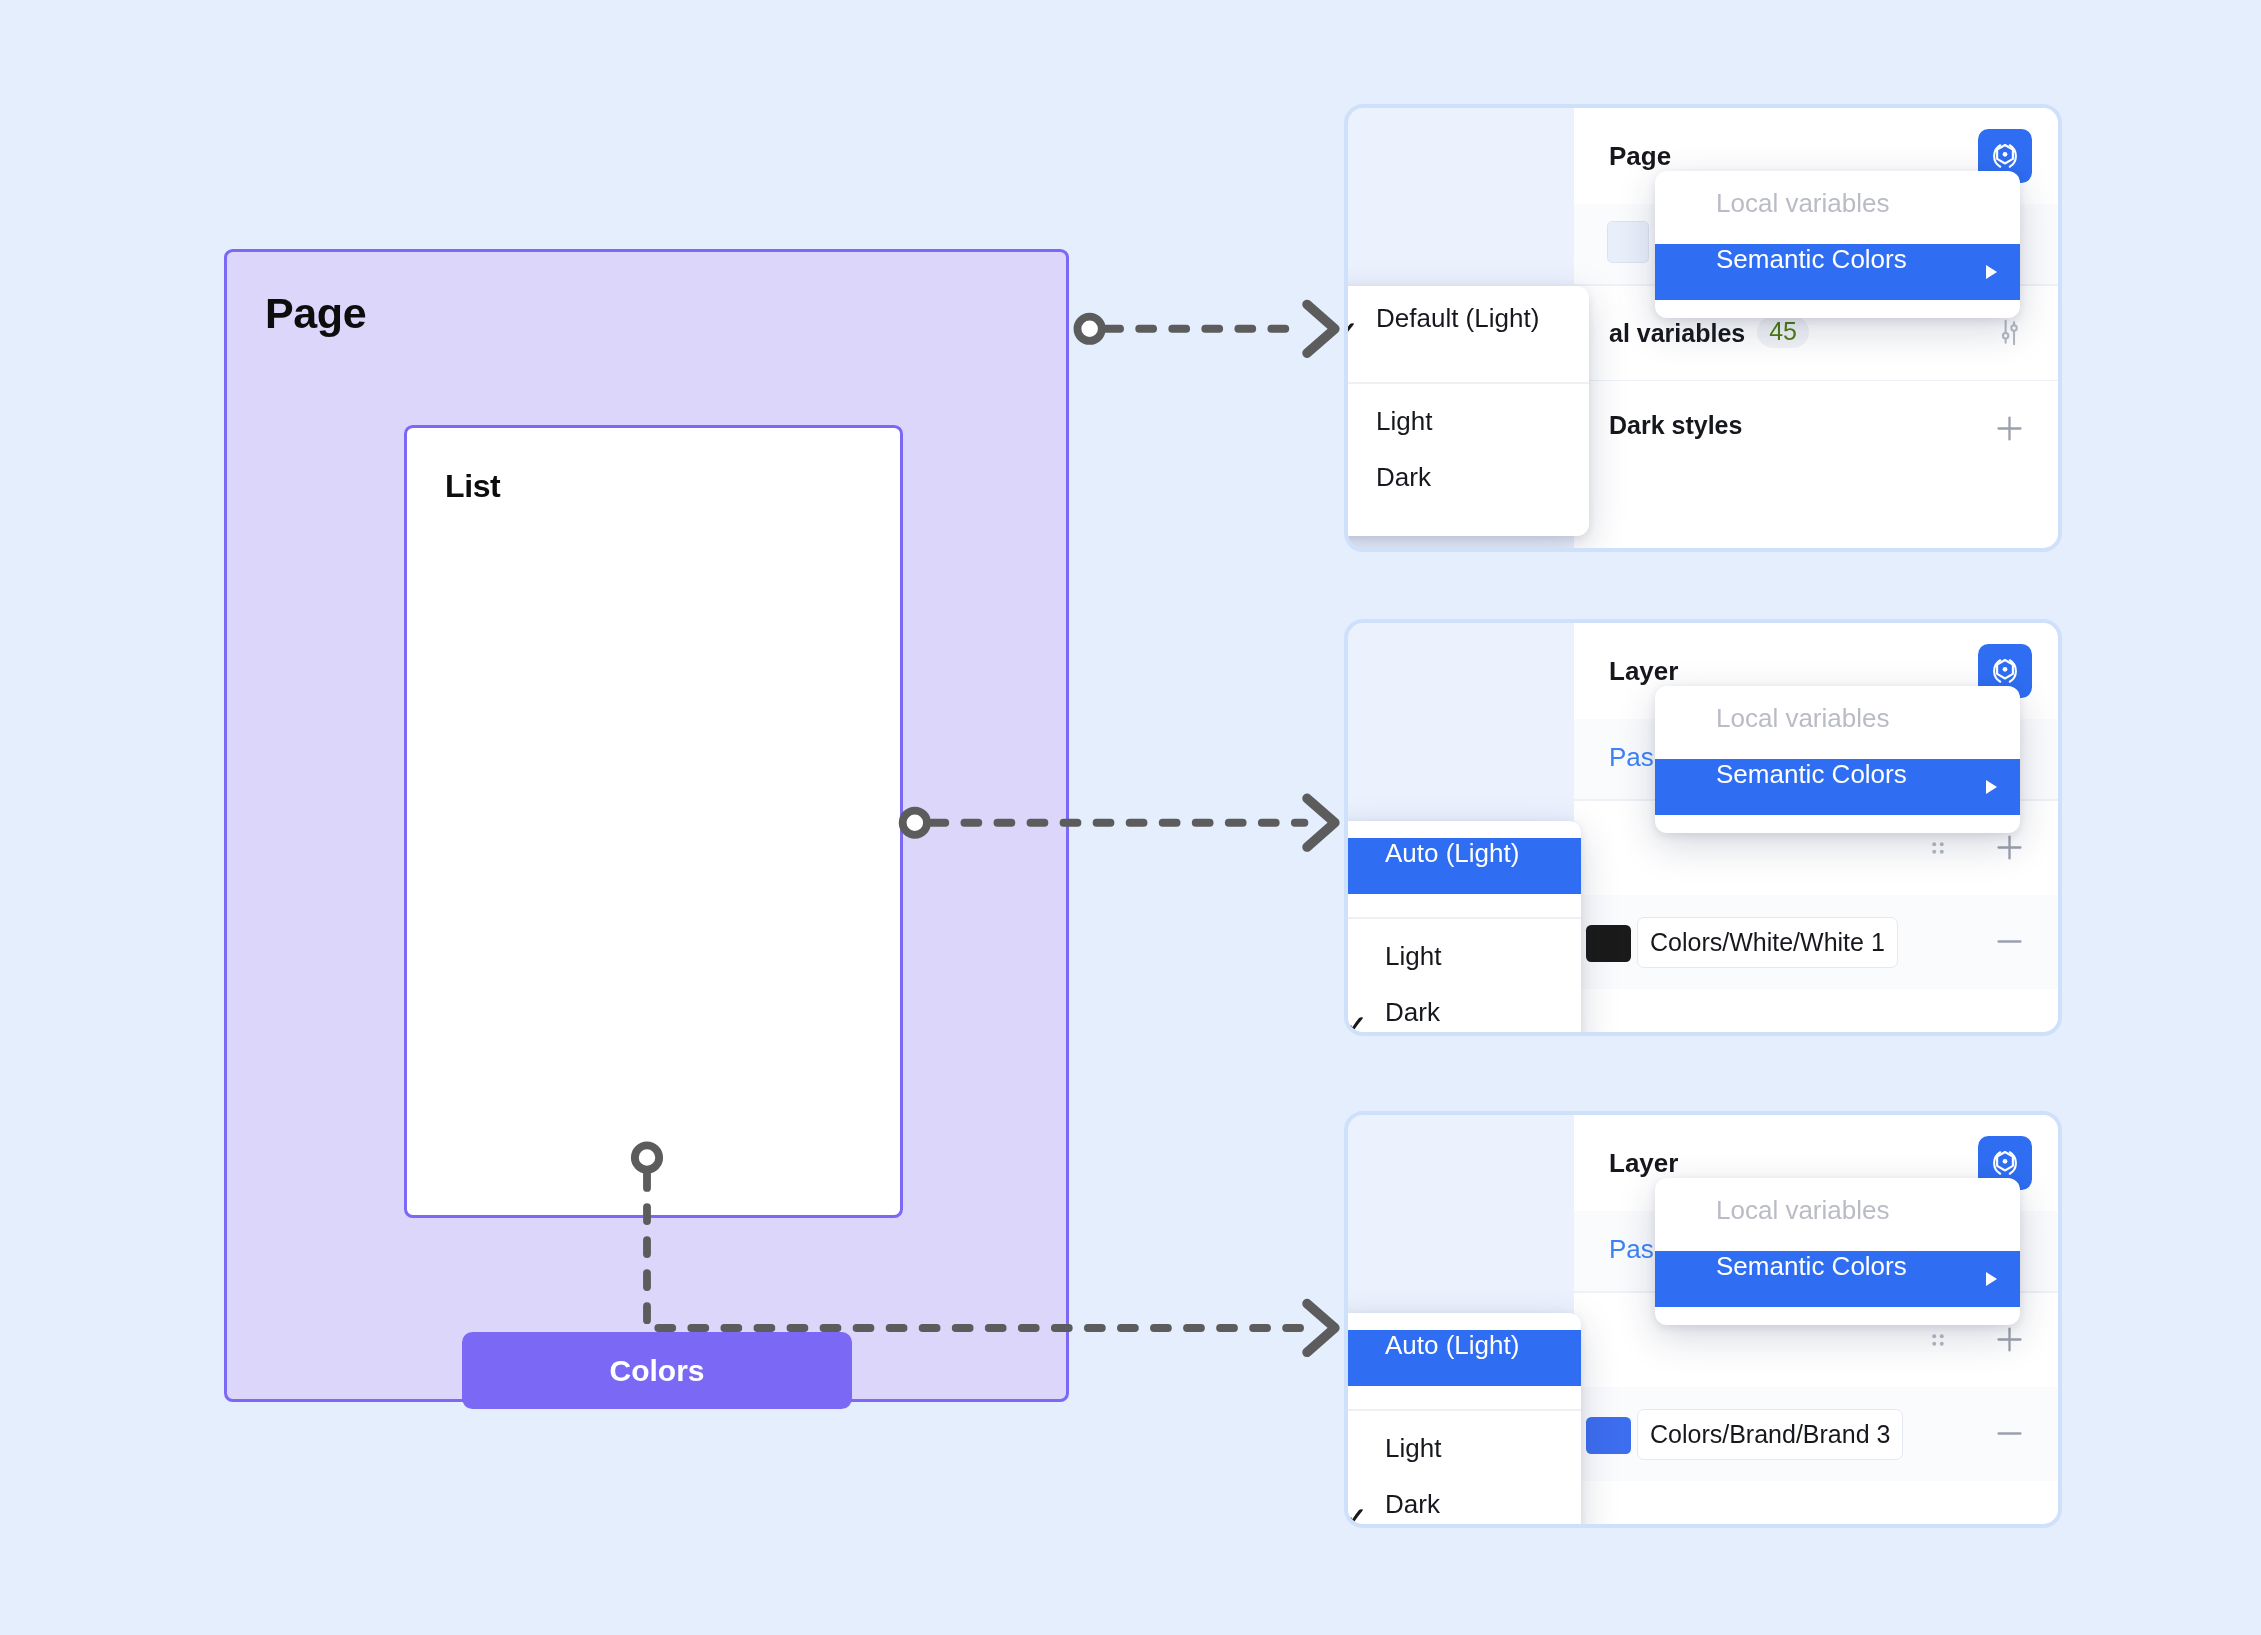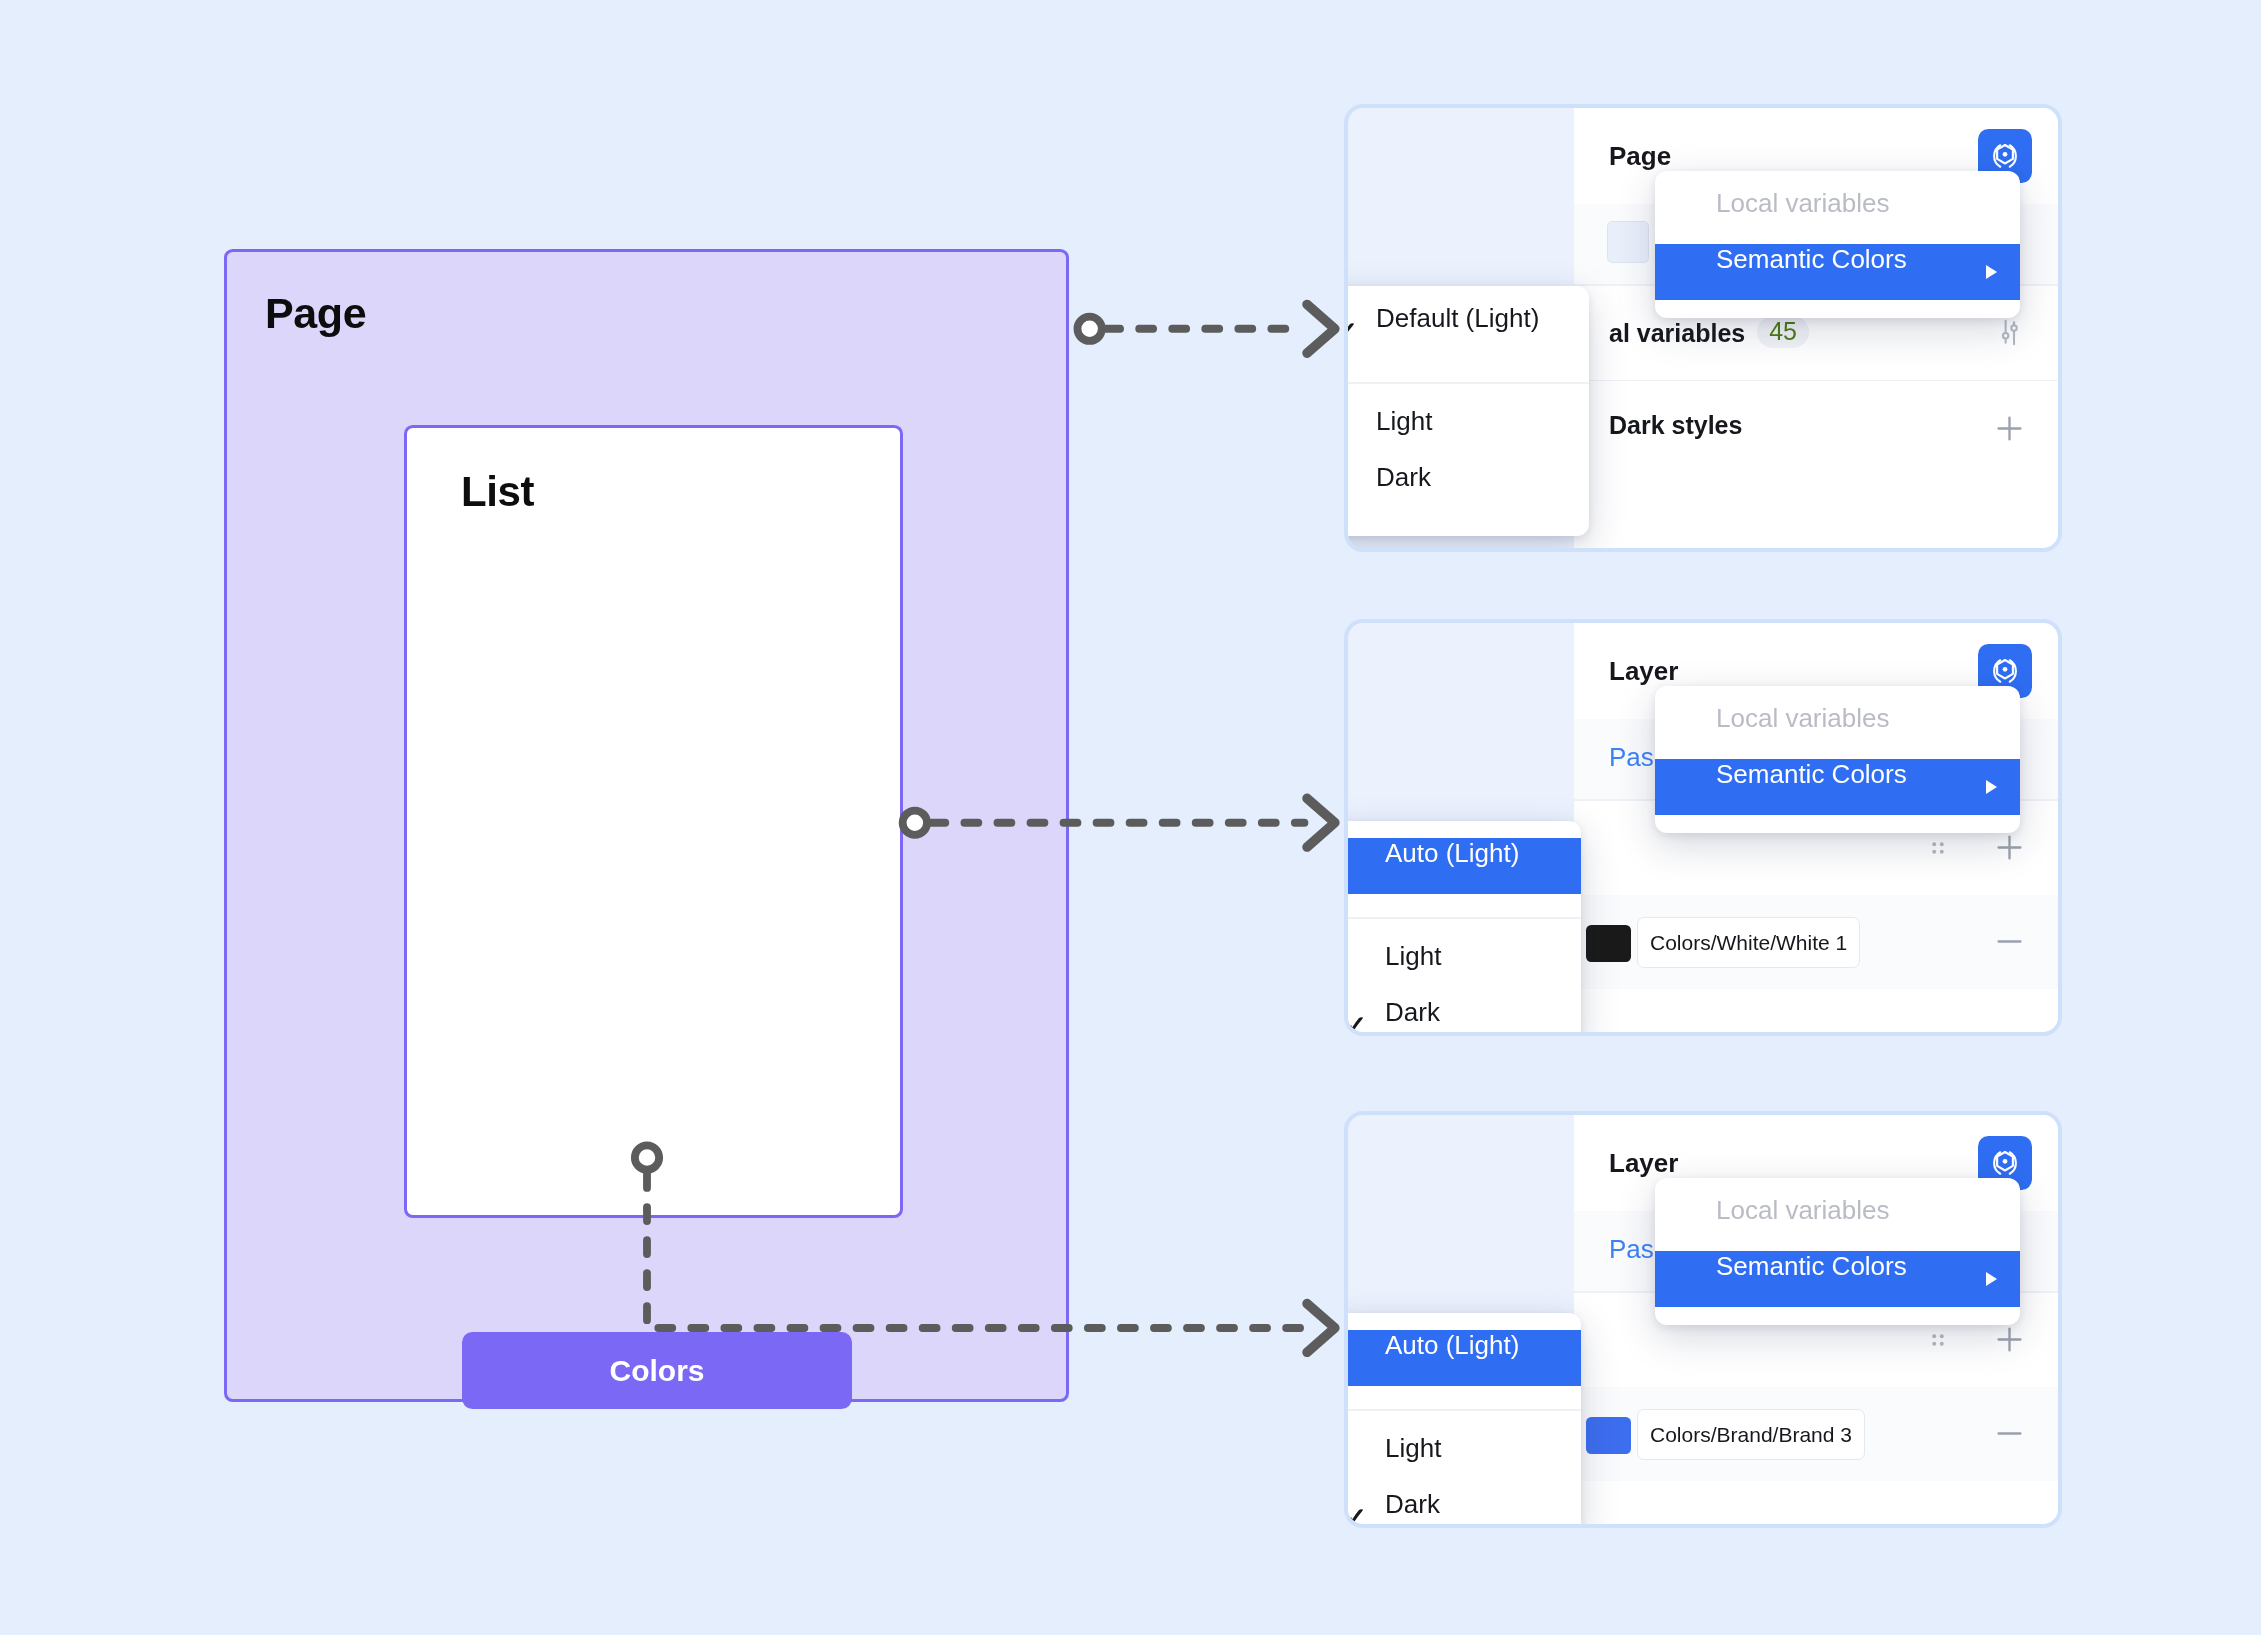--- a/index.html
+++ b/index.html
@@ -27,23 +27,22 @@
   }
   .list-frame{
     position:absolute;left:177px;top:173px;width:499px;height:793px;
     background:#ffffff;
     border:3.5px solid #7b68f5;
     border-radius:8.7px;
     box-sizing:border-box;
   }
   .list-title{
     position:absolute;left:38px;top:40px;
-    font-size:42px;font-weight:bold;color:#0d0d0d;
+    font-size:32px;font-weight:bold;color:#0d0d0d;
     letter-spacing:-0.4px;
-    margin-left:16px;
   }
   .btn-main{
     position:absolute;left:55px;top:904px;width:390px;height:77px;
     background:#7b68f5;border-radius:10.4px;border:none;
     color:#ffffff;font-size:30px;font-weight:bold;
     font-family:"Liberation Sans", sans-serif;
     display:flex;align-items:center;justify-content:center;
     cursor:pointer;
     box-sizing:border-box;
   }
@@ -106,21 +105,21 @@
     position:absolute;right:101px;top:28px;width:38px;height:38px;
     display:flex;align-items:center;justify-content:center;cursor:pointer;
   }
   .fill-row{
     position:relative;height:94px;background:#fafbfd;
   }
   .fill-chip{
     position:absolute;left:63px;top:22.6px;height:49px;
     border:1.7px solid #e4e8ef;border-radius:7px;background:#ffffff;
     display:flex;align-items:center;padding:0 12px;
-    font-size:21px;color:#16181d;white-space:nowrap;
+    font-size:25px;color:#16181d;white-space:nowrap;
   }
   .mini-swatch{
     position:absolute;left:12px;top:30px;width:45px;height:37px;border-radius:5.2px;
   }
 
   
   .menu{
     position:absolute;background:#ffffff;border-radius:12px;
     box-shadow:0 12px 38px rgba(25,40,80,.18), 0 2.6px 8.7px rgba(25,40,80,.10);
     overflow:hidden;z-index:40;

